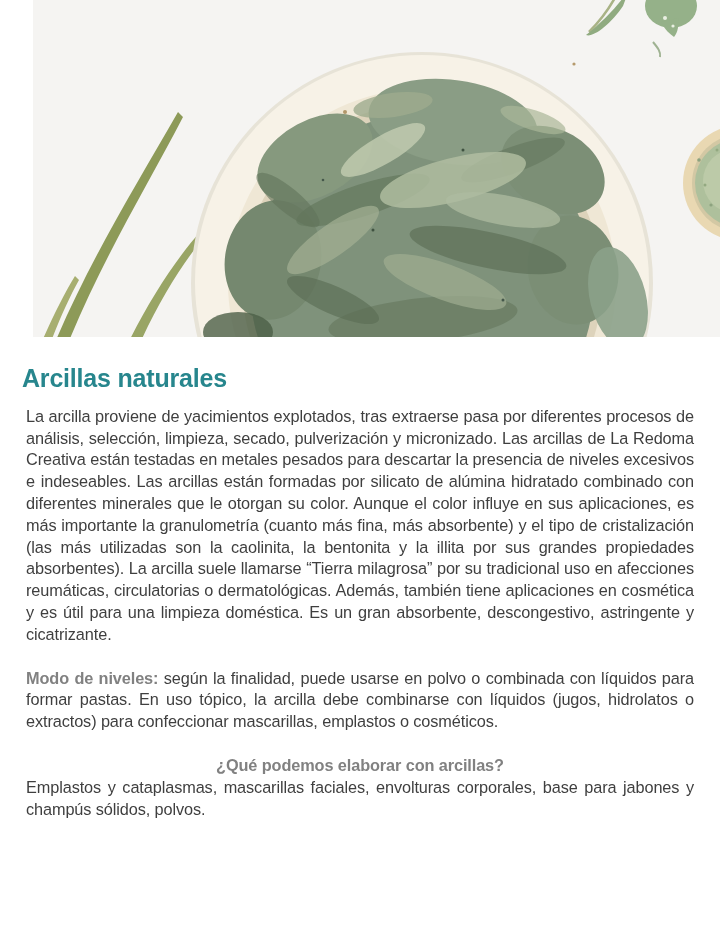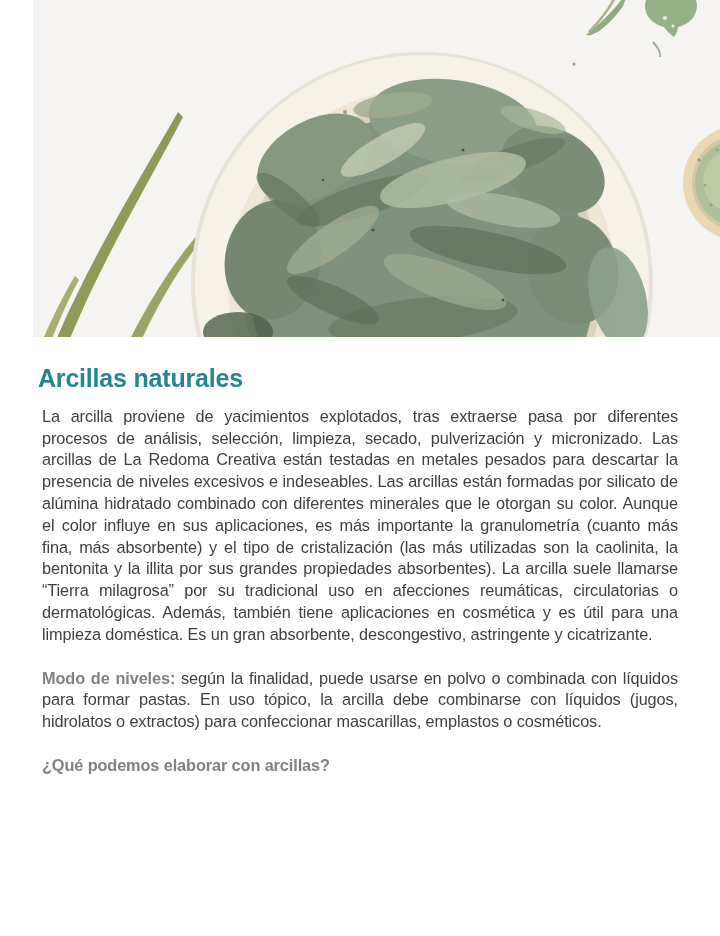--- a/index.html
+++ b/index.html
@@ -15,35 +15,35 @@
   body{
     width:720px;height:936px;overflow:hidden;background:#ffffff;
     font-family:"Liberation Sans","DejaVu Sans",sans-serif;
     color:var(--body-text);
   }
   .photo-wrap{
     margin-left:33px;width:687px;height:337px;overflow:hidden;
     background:var(--photo-bg);
   }
   .photo-wrap svg{display:block;}
-  main{padding:0 38px;}
+  main{padding:0 22px;}
   h1{
     margin:27px 0 0;font-size:25px;line-height:1.15;font-weight:700;
     color:var(--accent);letter-spacing:-0.2px;
   }
   p.body{
     margin:4px;font-size:16.3px;line-height:21.8px;text-align:justify;
     letter-spacing:-0.1px;color:var(--body-text);
   }
   p.intro{margin-top:13px;}
   p.modo{margin-top:22px;}
   p.dosis{margin-top:29px;text-align:left;}
   p.elaborar{margin-top:22px;}
   strong.label{font-weight:700;color:var(--label-gray);}
-  strong.label.block{display:block;text-align:left;}
+  strong.label.block{display:block;text-align:center;}
 </style>
 </head>
 <body>
 
 <div class="photo-wrap">
   <svg width="687" height="337" viewBox="0 0 687 337" xmlns="http://www.w3.org/2000/svg">
     <rect width="687" height="337" fill="var(--photo-bg,#f5f4f2)"></rect>
 
     <g>
       <path d="M18,352 C55,262 104,184 145,112 L150,117 C112,190 64,268 30,356 Z" fill="#8d9a58"></path>
@@ -122,14 +122,15 @@
   <p class="body intro">La arcilla proviene de yacimientos explotados, tras extraerse pasa por diferentes procesos de análisis, selección, limpieza, secado, pulverización y micronizado. Las arcillas de La Redoma Creativa están testadas en metales pesados para descartar la presencia de niveles excesivos e indeseables. Las arcillas están formadas por silicato de alúmina hidratado combinado con diferentes minerales que le otorgan su color. Aunque el color influye en sus aplicaciones, es más importante la granulometría (cuanto más fina, más absorbente) y el tipo de cristalización (las más utilizadas son la caolinita, la bentonita y la illita por sus grandes propiedades absorbentes). La arcilla suele llamarse “Tierra milagrosa” por su tradicional uso en afecciones reumáticas, circulatorias o dermatológicas. Además, también tiene aplicaciones en cosmética y es útil para una limpieza doméstica. Es un gran absorbente, descongestivo, astringente y cicatrizante.</p>
 
   <p class="body modo">
     <strong class="label">Modo de niveles:</strong>
     <span>según la finalidad, puede usarse en polvo o combinada con líquidos para formar pastas. En uso tópico, la arcilla debe combinarse con líquidos (jugos, hidrolatos o extractos) para confeccionar mascarillas, emplastos o cosméticos.</span>
   </p>
 
 
   <p class="body elaborar">
     <strong class="label block">¿Qué podemos elaborar con arcillas?</strong>
+    <span>Emplastos y cataplasmas, mascarillas faciales, envolturas corporales, base para jabones y champús sólidos, polvos.</span>
   </p>
 </main>
 
 </body></html>

